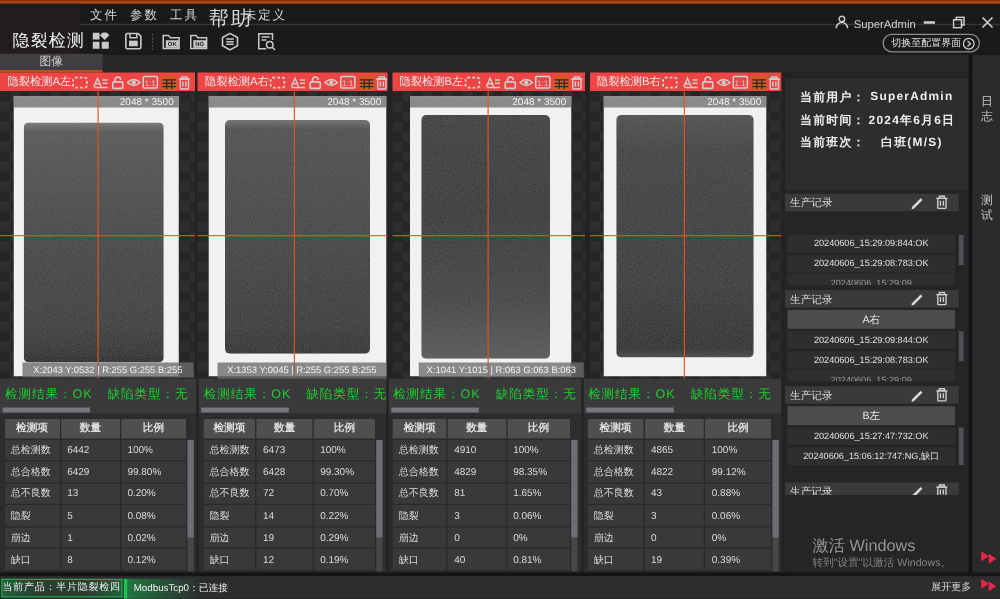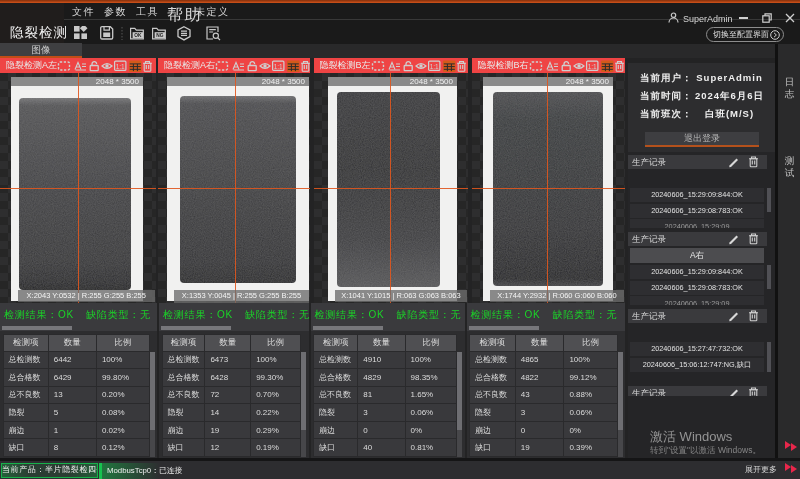--- a/index.html
+++ b/index.html
@@ -5,21 +5,21 @@
  font-family:"Liberation Sans",sans-serif;}
 #app{position:relative;width:800px;height:479px;background:#232324}
 .abs{position:absolute}
 .ck{background-color:#262626;
  background-image:linear-gradient(45deg,#2e2e2f 25%,transparent 25%,transparent 75%,#2e2e2f 75%),
  linear-gradient(45deg,#2e2e2f 25%,transparent 25%,transparent 75%,#2e2e2f 75%);
  background-position:0 0,8px 8px;background-size:16px 16px;}
 .hdr{background:#ef4444;color:#e8e8e8;font-size:9px;}
 .grn{color:#1bd428;font-size:10px;letter-spacing:0.8px;}
 .tbl{border-collapse:collapse;table-layout:fixed;width:100%;font-size:8px;color:#dcdcdc}
-.tbl th{background:#4f4f52;font-weight:normal;height:16.5px;border:1px solid #2a2a2c;font-size:8.5px}
+.tbl th{background:#4f4f52;font-weight:bold;height:16.5px;border:1px solid #2a2a2c;font-size:8.5px}
 .tbl td{background:#39393c;height:17.6px;border:1px solid #2a2a2c;padding-left:5px}
 .rec{position:absolute;left:2px;width:134px;background:#2e2e31;color:#e2e2e2;
  font-size:7.3px;height:14px;line-height:14px;text-align:center;white-space:nowrap;overflow:hidden}
 .sbar{background:#4c4c4f;color:#e8e8e8;font-size:8.5px;text-align:center;
  position:absolute;left:2px;width:134px;height:15px;line-height:15px;}
 .shead{position:absolute;left:0;width:139px;height:14px;background:#3a3a3d;
  color:#d8d8d8;font-size:8.5px;line-height:14px;}
 .lbl{color:#efefef;font-size:9.5px;font-weight:bold;white-space:nowrap;letter-spacing:1px}
 svg{display:block}
 </style></head><body>
@@ -237,21 +237,20 @@
           <stop offset="70%" stop-color="#303033"></stop>
           <stop offset="96%" stop-color="#202023"></stop>
           <stop offset="100%" stop-color="#404043"></stop>
         </linearGradient>
       </defs>
 <rect width="110" height="194" rx="4" fill="url(#pg471)" filter="url(#grain)"></rect>
 </svg>
 <div class="abs" style="left:483px;top:77px;width:130px;height:9px;background:rgba(118,118,118,0.84);color:#f2f2f2;font-size:8px;line-height:9px;text-align:right;padding-right:4px">2048 * 3500</div>
 <div class="abs" style="left:546.5px;top:73px;width:1.4px;height:230px;background:#e0571e;opacity:0.9"></div>
 <div class="abs" style="left:471.5px;top:188px;width:153.5px;height:1.4px;background:#e0571e;opacity:0.9"></div>
-<div class="abs" style="left:490px;top:290px;width:134.0px;height:11.5px;background:rgba(108,108,108,0.78);color:#f5f5f5;font-size:7.5px;line-height:11px;text-align:center;white-space:nowrap;overflow:hidden">X:1744 Y:2932 | R:060 G:060 B:060</div>
 <div class="abs" style="left:0px;top:303px;width:157px;height:28px;background:#3a3a3d"></div>
 <div class="abs" style="left:0px;top:331px;width:157px;height:127px;background:#2d2d2f"></div>
 <div class="abs grn" style="left:4px;top:308px;white-space:nowrap">检测结果：OK<span style="padding-left:12px">缺陷类型：无</span></div>
 <div class="abs" style="left:2px;top:326px;width:70px;height:3.5px;background:#77777b"></div>
 <table class="tbl abs" style="left:2.5px;top:334px;width:147px">
       <colgroup>
         <col style="width:31%">
         <col style="width:33%">
         <col style="width:36%">
       </colgroup>
@@ -450,21 +449,20 @@
       <div style="width:5px;height:78px;background:#6e6e72"></div>
     </div>
 <div class="abs" style="left:628px;top:63px;width:147px;height:395px;background:#252527"></div>
 <div class="abs" style="left:628px;top:63px;width:147px;height:89px;background:#2d2d2f"></div>
 <div class="abs lbl" style="left:640px;top:72px">当前用户：</div>
 <div class="abs lbl" style="left:692px;top:72px;width:75px;text-align:center">SuperAdmin</div>
 <div class="abs lbl" style="left:640px;top:90px">当前时间：</div>
 <div class="abs lbl" style="left:692px;top:90px;width:75px;text-align:center">2024年6月6日</div>
 <div class="abs lbl" style="left:640px;top:108px">当前班次：</div>
 <div class="abs lbl" style="left:692px;top:108px;width:75px;text-align:center">白班(M/S)</div>
-<div class="abs" style="left:645px;top:132px;width:114px;height:15px;background:#3e3e41;border-bottom:2px solid #b4511c;color:#b9b9b9;font-size:9px;text-align:center;line-height:13px">退出登录</div>
 <div class="abs" style="left:628px;top:0;width:143px;height:396px;overflow:hidden">
       <div style="position:relative;width:100%;height:100%">
         <div class="abs shead" style="top:155px"><span style="padding-left:4px">生产记录</span><svg class="abs" style="right:26px;top:1px" width="12" height="12" viewBox="0 0 12 12">
             <use href="#ic-pencil"></use>
           </svg><svg class="abs" style="right:8px;top:1px" width="11" height="12" viewBox="0 0 11 12">
             <use href="#ic-trash"></use>
           </svg></div>
 <div class="rec" style="top:188px">20240606_15:29:09:844:OK</div>
 <div class="rec" style="top:203.5px">20240606_15:29:08:783:OK</div>
 <div class="rec" style="top:219.0px;height:9px;line-height:16px;color:#9a9a9a">20240606_15:29:09</div>
@@ -477,20 +475,21 @@
 <div class="abs sbar" style="top:248px">A右</div>
 <div class="rec" style="top:265px">20240606_15:29:09:844:OK</div>
 <div class="rec" style="top:280.5px">20240606_15:29:08:783:OK</div>
 <div class="rec" style="top:296.0px;height:9px;line-height:16px;color:#9a9a9a">20240606_15:29:09</div>
 <div class="abs" style="left:139px;top:265px;width:4px;height:24px;background:#505055"></div>
 <div class="abs shead" style="top:309px"><span style="padding-left:4px">生产记录</span><svg class="abs" style="right:26px;top:1px" width="12" height="12" viewBox="0 0 12 12">
             <use href="#ic-pencil"></use>
           </svg><svg class="abs" style="right:8px;top:1px" width="11" height="12" viewBox="0 0 11 12">
             <use href="#ic-trash"></use>
           </svg></div>
+<div class="abs sbar" style="top:325px">B左</div>
 <div class="rec" style="top:342px">20240606_15:27:47:732:OK</div>
 <div class="rec" style="top:357.5px">20240606_15:06:12:747:NG,缺口</div>
 <div class="abs" style="left:139px;top:342px;width:4px;height:30px;background:#505055"></div>
 <div class="abs shead" style="top:386px"><span style="padding-left:4px">生产记录</span><svg class="abs" style="right:26px;top:1px" width="12" height="12" viewBox="0 0 12 12">
             <use href="#ic-pencil"></use>
           </svg><svg class="abs" style="right:8px;top:1px" width="11" height="12" viewBox="0 0 11 12">
             <use href="#ic-trash"></use>
           </svg></div>
 <div class="abs sbar" style="top:402px">B右</div>
 <div class="rec" style="top:419px">20240606_15:27:47:689:OK</div>

